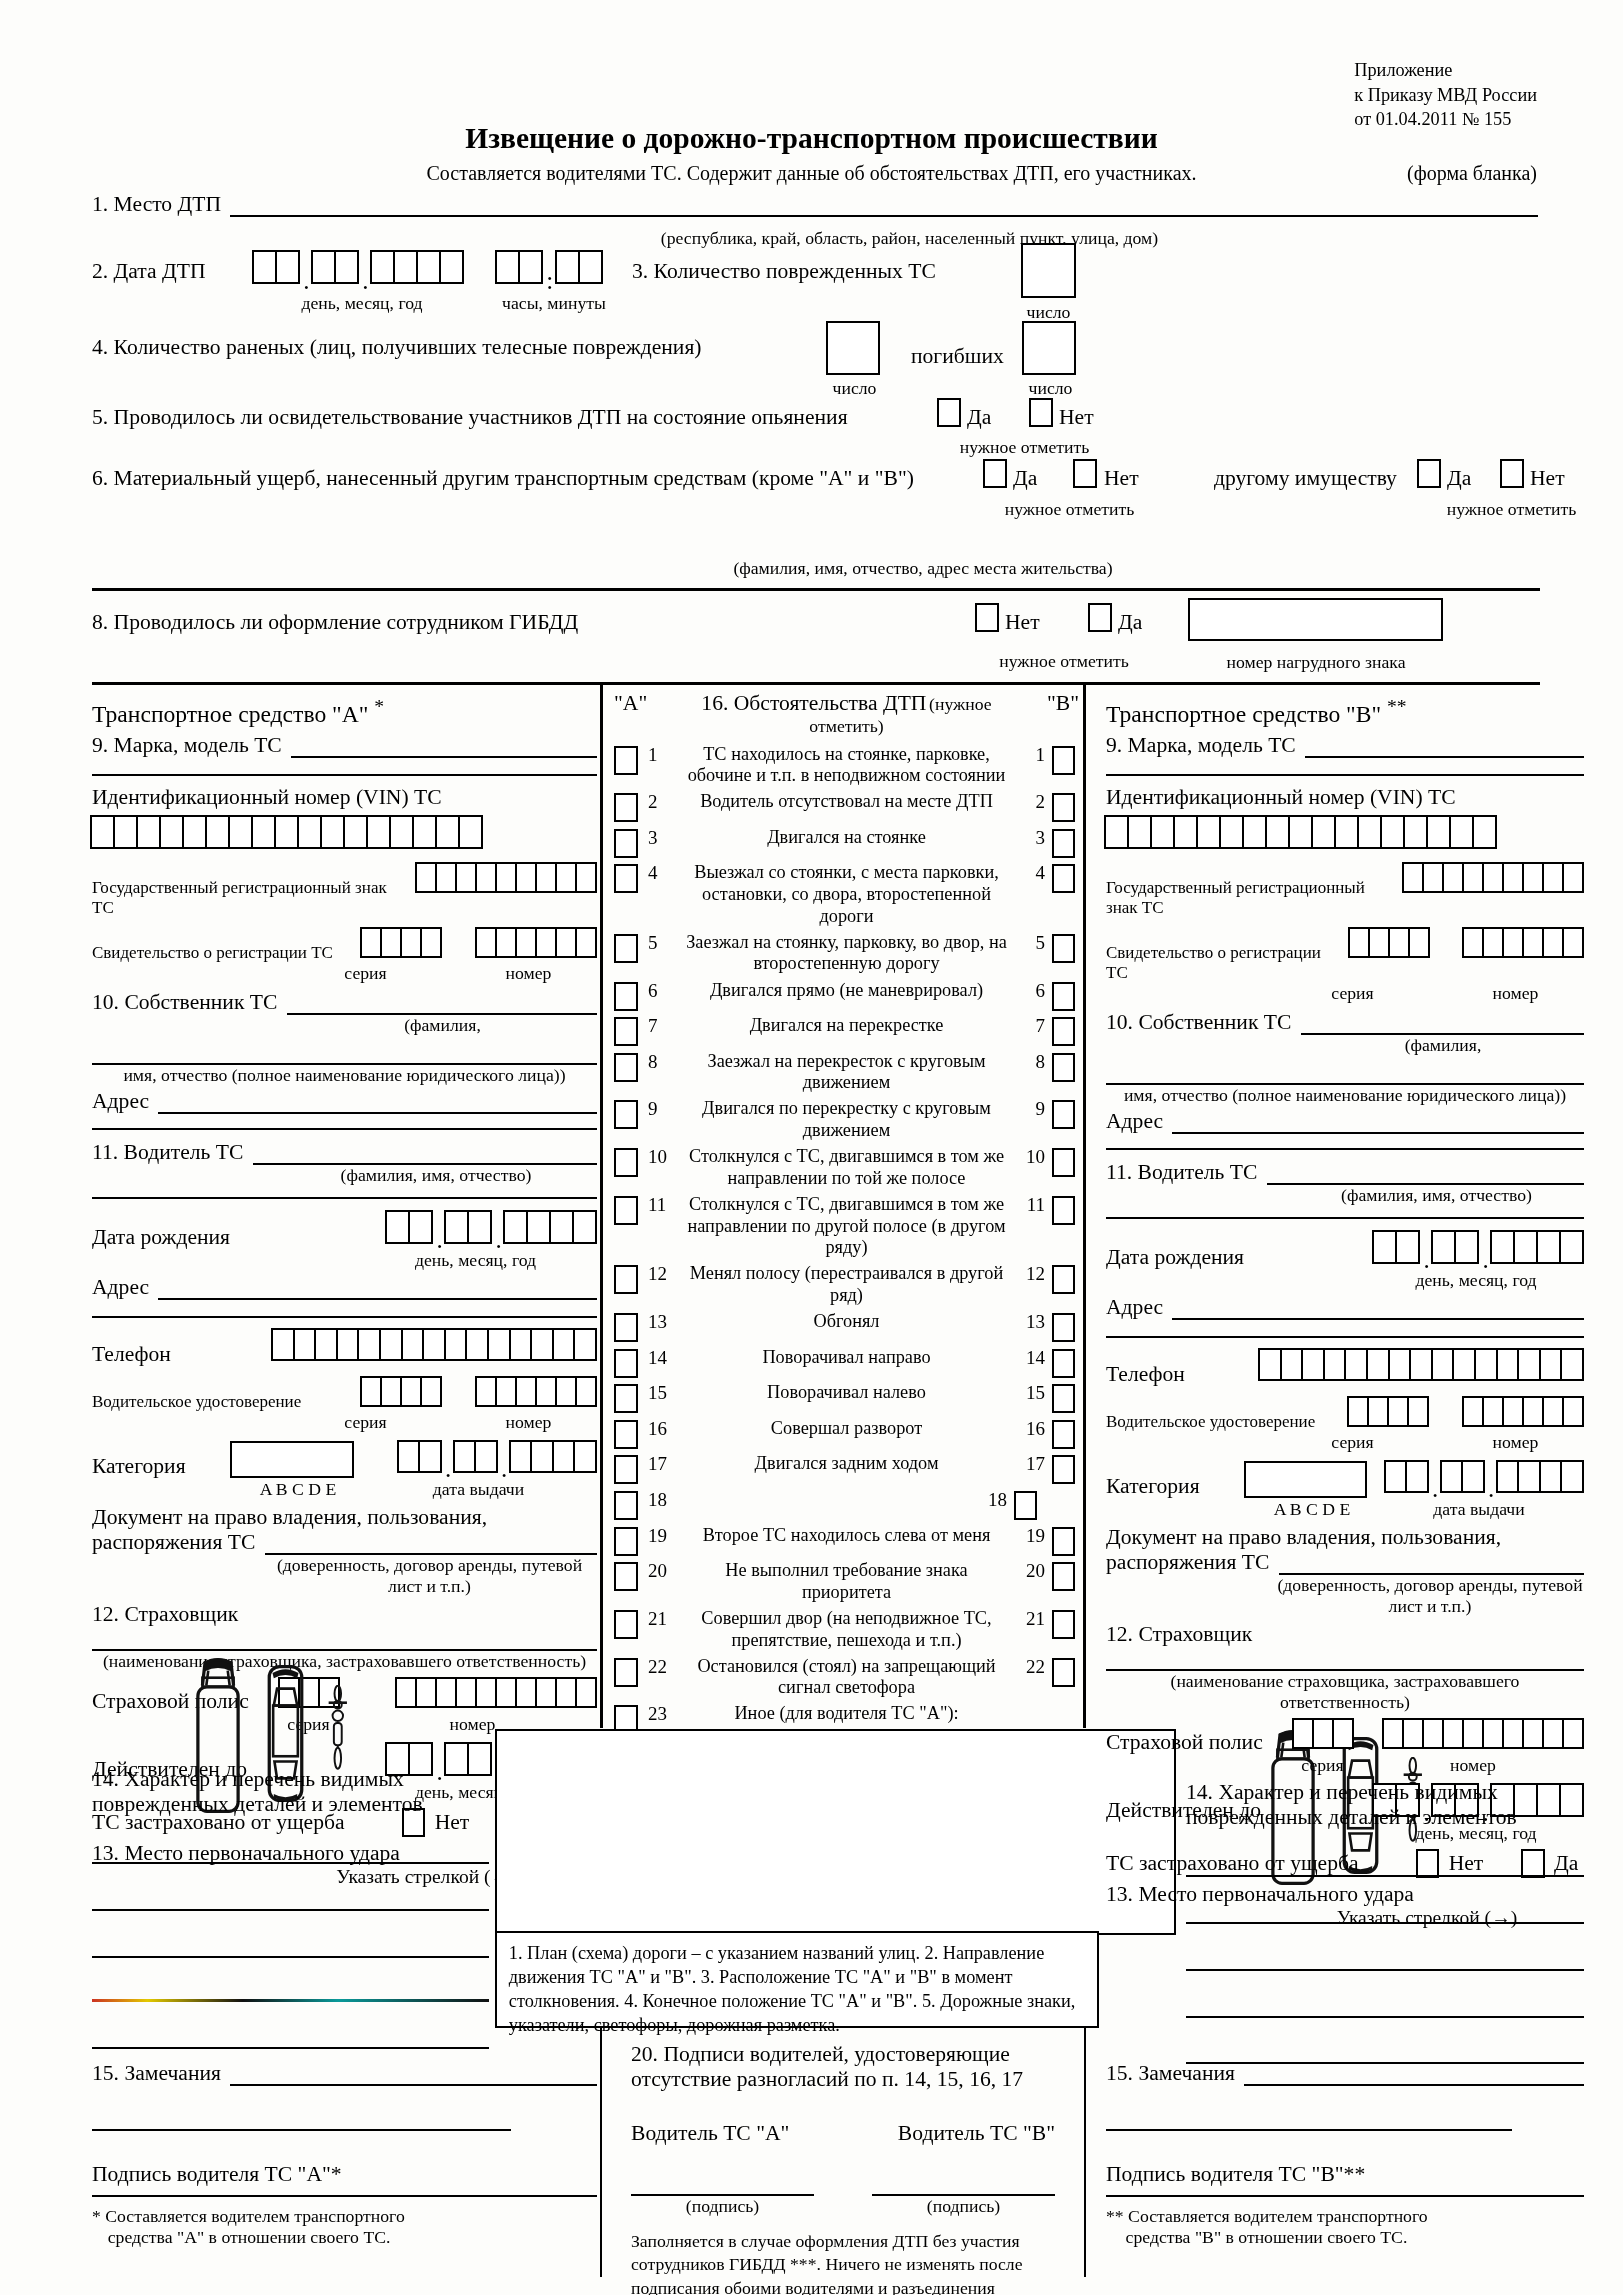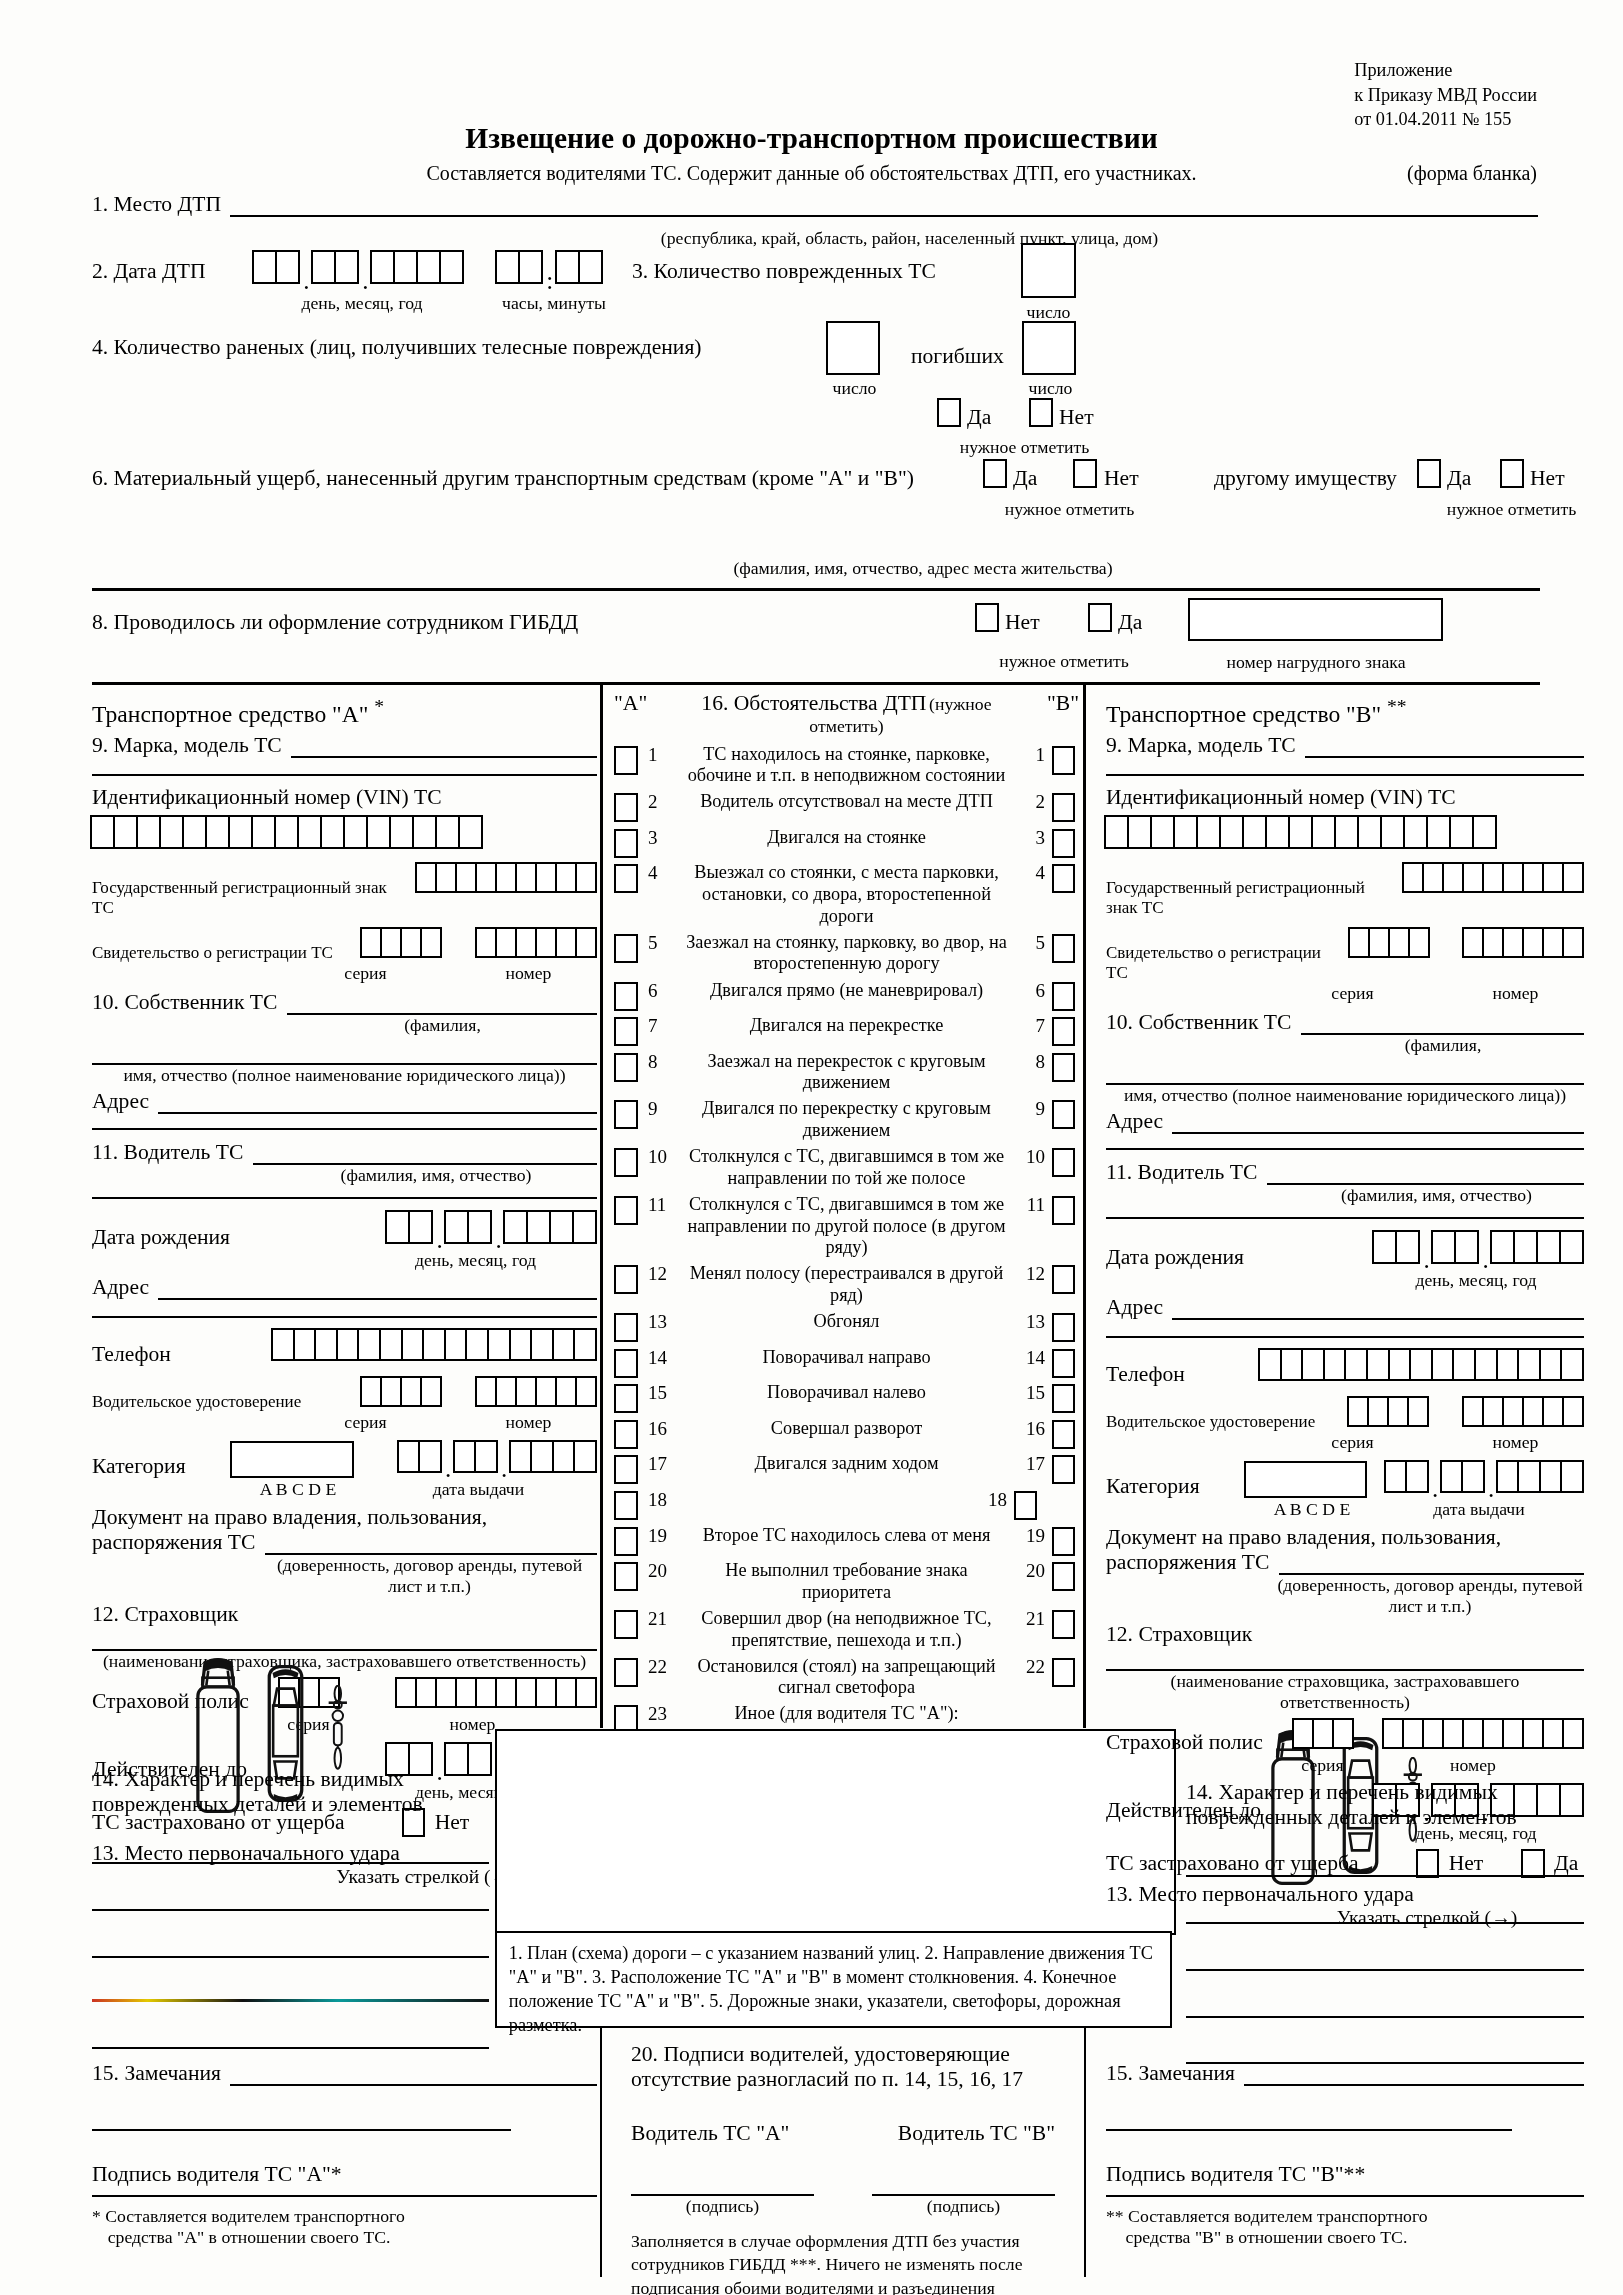--- a/index.html
+++ b/index.html
@@ -84,20 +84,21 @@
   <div class="abs numbox" style="top:243px;left:1021px;width:55px;height:55px;"></div>
   <div class="abs cap" style="top:302px;left:1011px;width:75px;">число</div>
 
   <div class="abs lab" style="top:335px;left:92px;">4. Количество раненых (лиц, получивших телесные повреждения)</div>
   <div class="abs numbox" style="top:321px;left:826px;width:54px;height:54px;"></div>
   <div class="abs lab" style="top:344px;left:911px;">погибших</div>
   <div class="abs numbox" style="top:321px;left:1022px;width:54px;height:54px;"></div>
   <div class="abs cap" style="top:378px;left:815px;width:79px;">число</div>
   <div class="abs cap" style="top:378px;left:1011px;width:79px;">число</div>
 
+  <div class="abs lab" style="top:405px;left:92px;">5. Проводилось ли освидетельствование участников ДТП на состояние опьянения</div>
   <span class="abs cb" style="top:398px;left:937px;"></span>
   <span class="abs lab" style="top:405px;left:967px;">Да</span>
   <span class="abs cb" style="top:398px;left:1029px;"></span>
   <span class="abs lab" style="top:405px;left:1059px;">Нет</span>
   <div class="abs cap" style="top:437px;left:920px;width:209px;">нужное отметить</div>
 
   <div class="abs lab" style="top:466px;left:92px;">6. Материальный ущерб, нанесенный другим транспортным средствам (кроме "А" и "В")</div>
   <span class="abs cb" style="top:459px;left:983px;"></span>
   <span class="abs lab" style="top:466px;left:1013px;">Да</span>
   <span class="abs cb" style="top:459px;left:1073px;"></span>
@@ -601,21 +602,21 @@
     </div>
     <div style="display:grid;grid-template-columns:79px 1fr 79px;align-items:baseline;margin-top:9.2px;">
       <span style="font-size:21.6px;">17.</span>
       <span style="text-align:center;font-size:23px;">Схема ДТП</span>
       <span></span>
     </div>
   </div>
 
   <div class="abs" style="left:495px;top:1729px;width:677px;height:202px;border:2.6px solid #000;background:#fff;"></div>
 
-  <div class="abs" style="left:495px;top:1931px;width:677px;height:97px;border:2.6px solid #000;background:#fff;box-sizing:border-box;padding:9.2px 11.8px;">
+  <div class="abs" style="left:495px;top:1931px;width:604px;height:97px;border:2.6px solid #000;background:#fff;box-sizing:border-box;padding:9.2px 11.8px;">
     <div style="font-size:18.3px;line-height:1.3;">1. План (схема) дороги – с указанием названий улиц.        2. Направление движения ТС "А" и "В".        3. Расположение ТС "А" и "В" в момент столкновения.    4. Конечное положение ТС "А" и "В".        5. Дорожные знаки, указатели, светофоры, дорожная разметка.</div>
   </div>
 
   <div class="abs icons" style="left:1269px;top:1723px;gap:23.6px;">
     <svg width="48" height="165" viewBox="0 0 74 252">
       <path d="M15 16 Q37 4 59 16 L57 30 Q37 20 17 30 Z" fill="#111"></path>
       <path d="M13 52 L17 17 Q37 7 57 17 L61 52" fill="none" stroke="#111" stroke-width="5"></path>
       <path d="M19 52 L22 29 M55 52 L52 29" fill="none" stroke="#111" stroke-width="4"></path>
       <rect x="6" y="54" width="62" height="192" rx="14" fill="none" stroke="#111" stroke-width="5"></rect>
       <rect x="13" y="40" width="48" height="14" fill="none" stroke="#111" stroke-width="4"></rect>

